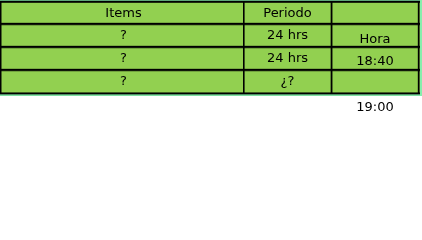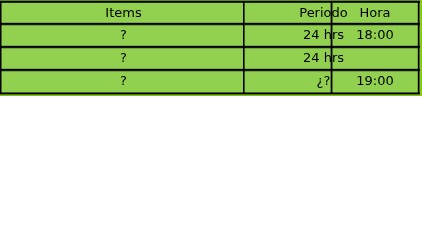--- a/index.html
+++ b/index.html
@@ -9,55 +9,55 @@
   .sheet{position:absolute;left:0;top:0;width:422px;height:96px;background:#ffffff;}
   .fill{position:absolute;background:#92D050;}
   .line{position:absolute;background:#000000;}
   .cell{position:absolute;color:#000000;text-align:center;font-size:13px;line-height:1;
         display:flex;align-items:center;justify-content:center;white-space:nowrap;}
   .hdr{top:2px;height:20px;}
   .r1{top:24px;height:21px;}
   .r2{top:47px;height:21px;}
   .r3{top:70px;height:21px;}
   .colA{left:3px;width:241px;}
-  .colB{left:245px;width:85px;margin-left:36px;}
-  .colC{left:332px;width:86px;}
+  .colB{left:245px;width:85px;}
+  .colC{left:332px;width:86px;margin-top:26px;}
   .hgrad-bottom{background:linear-gradient(to bottom,rgba(0,0,0,0.55) 0,rgba(0,0,0,0.55) 25%,#000 25%,#000 50%,rgba(0,0,0,0.40) 50%,rgba(0,0,0,0.40) 75%,rgba(0,0,0,0.06) 75%,rgba(0,0,0,0.06) 100%);}
   .hgrad-row{background:linear-gradient(to bottom,rgba(0,0,0,0.18) 0,rgba(0,0,0,0.18) 25%,#000 25%,#000 50%,rgba(0,0,0,0.88) 50%,rgba(0,0,0,0.88) 75%,rgba(0,0,0,0.22) 75%,rgba(0,0,0,0.22) 100%);}
   .hgrad-top{background:linear-gradient(to bottom,rgba(0,0,0,0.30) 0,rgba(0,0,0,0.30) 33.333%,#000 33.333%,#000 66.667%,rgba(0,0,0,0.80) 66.667%,rgba(0,0,0,0.80) 100%);}
   .vgrad-left{background:linear-gradient(to right,#000 0,#000 50%,rgba(0,0,0,0.5) 50%,rgba(0,0,0,0.5) 100%);}
   .vgrad-d1{background:linear-gradient(to right,#000 0,#000 50%,rgba(0,0,0,0.6) 50%,rgba(0,0,0,0.6) 100%);}
   .vgrad-d2{background:linear-gradient(to right,rgba(0,0,0,0.35) 0,rgba(0,0,0,0.35) 33.333%,#000 33.333%,#000 66.667%,rgba(0,0,0,0.45) 66.667%,rgba(0,0,0,0.45) 100%);}
   .vgrad-right{background:linear-gradient(to right,rgba(0,0,0,0.18) 0,rgba(0,0,0,0.18) 33.333%,#000 33.333%,#000 66.667%,rgba(0,0,0,0.55) 66.667%,rgba(0,0,0,0.55) 100%);}
 </style>
 </head>
 <body>
 
-<div class="sheet" style="background: #84cc16; text-decoration: underline;">
+<div class="sheet" style="background: #86efac; text-decoration: underline;">
 
   <div class="fill" style="left: 0px; top: 1px; width: 420px; height: 92px; background: rgb(146, 208, 80);"></div>
 
   <div class="line hgrad-top" style="left:0;top:0;width:420px;height:3px;"></div>
   <div class="line hgrad-row" style="left:0;top:22px;width:420px;height:4px;"></div>
   <div class="line hgrad-row" style="left:0;top:45px;width:420px;height:4px;"></div>
   <div class="line hgrad-row" style="left:0;top:68px;width:420px;height:4px;"></div>
   <div class="line hgrad-bottom" style="left:0;top:92px;width:420px;height:4px;"></div>
 
   <div class="line vgrad-left" style="left:0;top:1px;width:2px;height:93px;"></div>
   <div class="line vgrad-d1" style="left:243px;top:1px;width:2px;height:93px;"></div>
   <div class="line vgrad-d2" style="left:330px;top:1px;width:3px;height:93px;"></div>
   <div class="line vgrad-right" style="left:417px;top:1px;width:3px;height:93px;"></div>
 
   <div class="cell hdr colA" style="color: rgb(0, 0, 0);">Items</div>
   <div class="cell hdr colB" style="color: rgb(0, 0, 0);">Periodo</div>
   <div class="cell hdr colC" style="color: rgb(0, 0, 0);">Hora</div>
 
   <div class="cell r1 colA" style="color: rgb(0, 0, 0);">?</div>
   <div class="cell r1 colB" style="color: rgb(0, 0, 0);">24 hrs</div>
-  <div class="cell r1 colC" style="color: rgb(0, 0, 0);">18:00</div>
+  <div class="cell r1 colC" style="color: rgb(0, 0, 0);">18:40</div>
 
   <div class="cell r2 colA" style="color: rgb(0, 0, 0);">?</div>
   <div class="cell r2 colB" style="color: rgb(0, 0, 0);">24 hrs</div>
 
   <div class="cell r3 colA" style="color: rgb(0, 0, 0);">?</div>
   <div class="cell r3 colB" style="color: rgb(0, 0, 0);">¿?</div>
   <div class="cell r3 colC" style="color: rgb(0, 0, 0);">19:00</div>
 
 </div>
 

